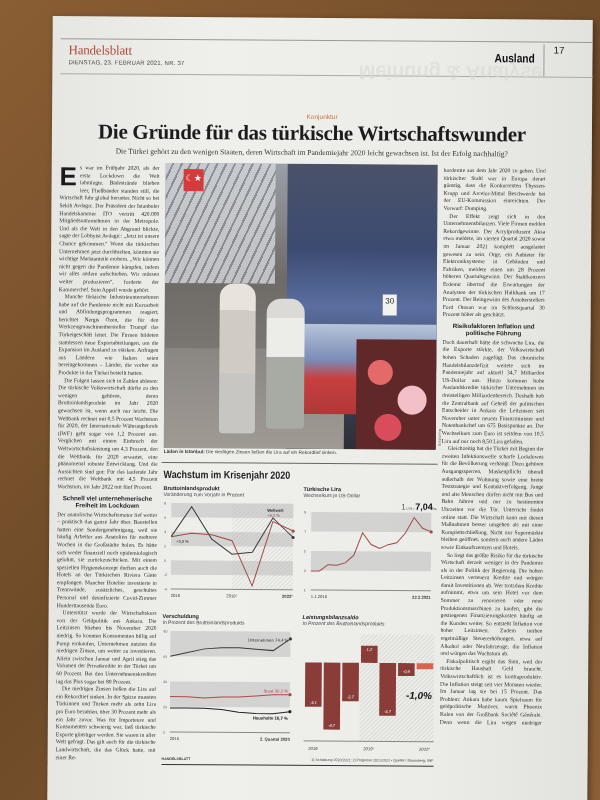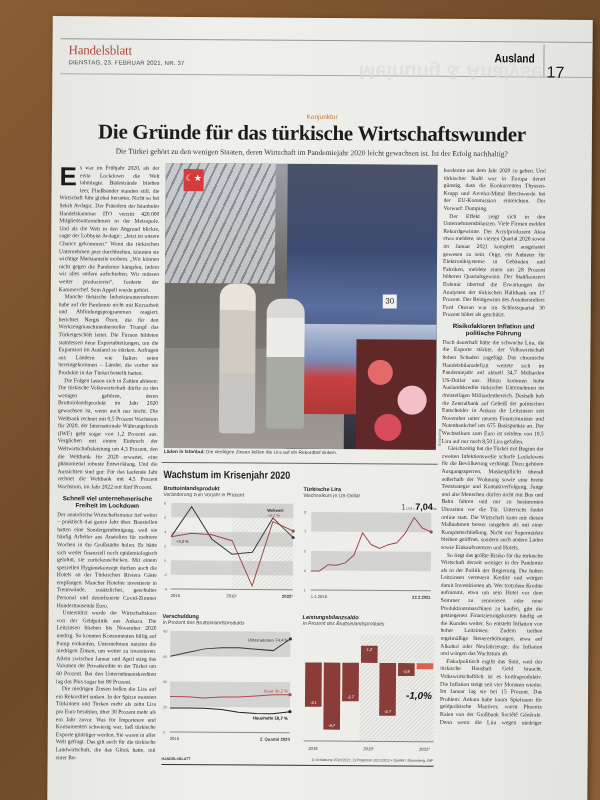--- a/index.html
+++ b/index.html
@@ -37,22 +37,22 @@
     font-size: 6px; color: #444; letter-spacing: 0.2px;
   }
   .section {
     position: absolute; right: 58px; top: 9px;
     font-family: "Liberation Sans", sans-serif;
     font-weight: bold; font-size: 12px; color: #111;
     transform: scaleX(0.85); transform-origin: right;
   }
   .section-divider { position: absolute; right: 48px; top: 2px; width: 1px; height: 32px; background: #999; }
   .page-num {
-    position: absolute; right: 28px; top: 21px;
-    font-family: "Liberation Sans", sans-serif; font-size: 16px; color: #222;
+    position: absolute; right: 28px; top: 2px;
+    font-family: "Liberation Sans", sans-serif; font-size: 10px; color: #222;
   }
   .ghost-title {
     position: absolute; right: 50px; top: 42px;
     font-family: "Liberation Sans", sans-serif; font-weight: bold;
     font-size: 20px; color: #d9d9d5; opacity: 0.6; transform: scaleY(-1);
   }
   .kicker {
     position: absolute; left: 0; right: 0; top: 95px; text-align: center;
     font-family: "Liberation Sans", sans-serif; font-size: 6.5px; color: #c47a3a;
   }
@@ -124,21 +124,21 @@
     position: absolute; left: 55px; top: 120px; width: 36px; height: 150px;
     background: linear-gradient(180deg, #e8e4dc 0 18%, #d0ccc4 18% 60%, #c8c6c2 60% 100%);
     border-radius: 14px 14px 4px 4px;
   }
   .photo .person2 {
     position: absolute; left: 102px; top: 135px; width: 38px; height: 130px;
     background: linear-gradient(180deg, #dcdad6 0 15%, #ecece8 15% 45%, #a8aaa4 45% 100%);
     border-radius: 14px 14px 4px 4px;
   }
   .photo .price-tag {
-    position: absolute; right: 40px; top: 130px; width: 14px; height: 14px; background: #f2f2f0;
+    position: absolute; right: 40px; top: 130px; width: 14px; height: 21px; background: #f2f2f0;
     font-family: "Liberation Sans", sans-serif; font-size: 8px; color: #222; text-align: center; line-height: 14px; margin-left: 45px;
   }
   .caption {
     position: absolute; left: 114px; top: 432px; width: 272px;
     font-family: "Liberation Sans", sans-serif; font-size: 4.8px; color: #333;
   }
   .caption b { font-weight: bold; }
   .photo-credit {
     position: absolute; left: 388px; top: 410px;
     font-family: "Liberation Sans", sans-serif; font-size: 3.5px; color: #555;

